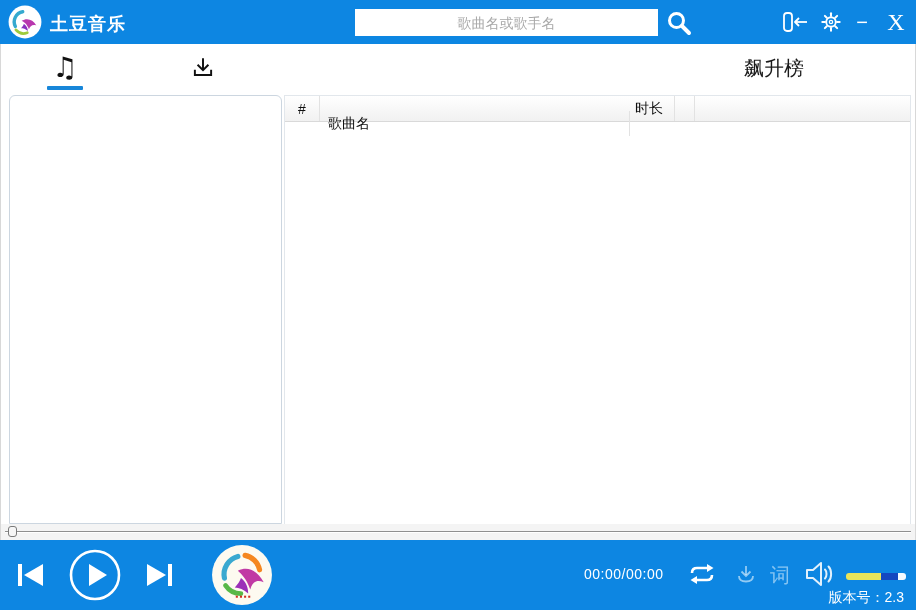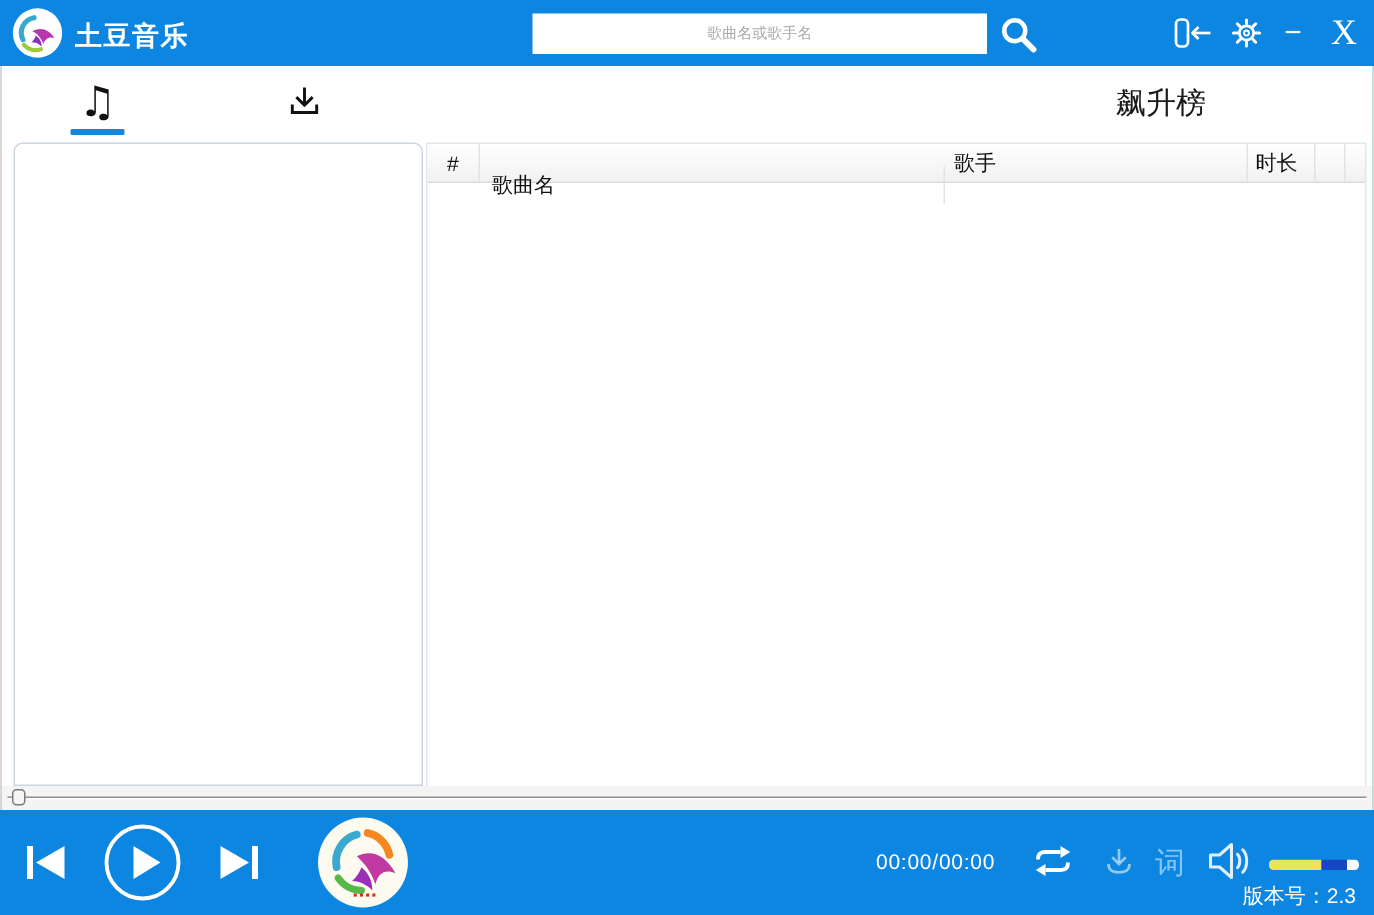--- a/index.html
+++ b/index.html
@@ -1,26 +1,26 @@
 <!DOCTYPE html>
 <html><head>
 <meta charset="utf-8">
 <style>
   * { margin:0; padding:0; box-sizing:border-box; }
   html,body { width:916px; height:610px; overflow:hidden; }
   body { font-family:"Liberation Sans","DejaVu Sans",sans-serif; background:#fff; }
-  .window { position:relative; width:916px; height:610px; background:#14b8a6;
+  .window { position:relative; width:916px; height:610px; background:#22c55e;
             border-left:1px solid #d8d8d8; border-right:1px solid #d8d8d8; }
 
   
   .titlebar { position:absolute; left:-1px; top:0; width:916px; height:44px; background:#0d86e2; }
   .app-logo { position:absolute; left:8px; top:5px; width:34px; height:34px; }
   .app-title { position:absolute; left:50px; top:12px; color:#fff; font-size:18px; font-weight:bold; letter-spacing:1px; }
   .search-wrap { position:absolute; left:355px; top:9px; width:303px; height:27px; }
-  .search-input { width:100%; height:100%; border:none; outline:none; background:#fff; font-size:10px;
+  .search-input { width:100%; height:100%; border:none; outline:none; background:#fff; font-size:14px;
                   text-align:center; color:#333; }
   .search-input::placeholder { color:#a8a8a8; text-align:center; }
   .search-btn { position:absolute; left:666px; top:9px; width:30px; height:27px; background:transparent;
                 border:none; cursor:pointer; }
   .tb-icon { position:absolute; top:0; height:44px; display:flex; align-items:center; justify-content:center;
              cursor:pointer; background:transparent; border:none; }
   .login-btn { left:780px; width:32px; }
   .gear-btn { left:816px; width:30px; }
   .min-btn { left:850px; width:24px; color:#fff; font-size:20px; }
   .close-btn { left:882px; width:28px; color:#fff; font-size:24px; font-family:"Liberation Serif",serif; }
@@ -149,21 +149,20 @@
       <span>飙升榜</span>
     </div>
   </div>
 
   <div class="main">
     <div class="left-panel"></div>
     <div class="right-panel">
       <div class="table-header">
         <div class="th th-num">#</div>
         <div class="th th-song">歌曲名</div>
-        <div class="th th-artist">歌手</div>
         <div class="th th-dur">时长</div>
         <div class="th th-stub"></div>
         <div class="th th-rest"></div>
       </div>
     </div>
   </div>
 
   <div class="seekstrip">
     <div class="seek-groove"></div>
     <div class="seek-handle"></div>

